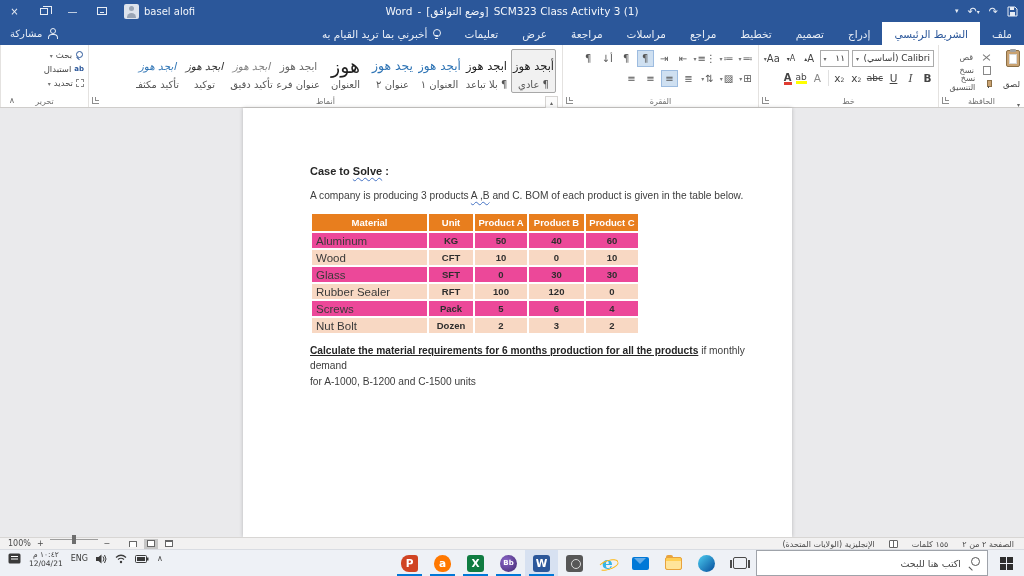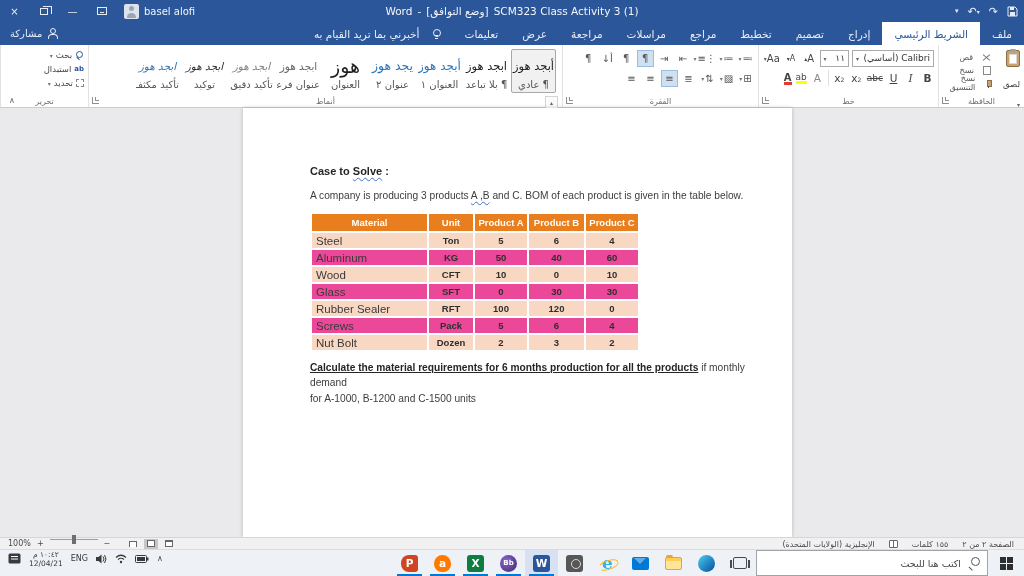--- a/index.html
+++ b/index.html
@@ -18,21 +18,21 @@
 .tb-avatar{width:15px;height:15px;background:#DDE3EC;border-radius:2px;margin:0 5px 0 8px;position:relative}
 .tb-avatar::before{content:'';position:absolute;top:2px;left:5px;width:5px;height:5px;border-radius:50%;background:#9AA5B5}
 .tb-avatar::after{content:'';position:absolute;bottom:1px;left:3px;width:9px;height:5px;border-radius:5px 5px 0 0;background:#9AA5B5}
 .tb-user{font-size:10px;color:#F2F5FA}
 .tb-title{position:absolute;left:0;right:0;top:0;height:22px;display:flex;align-items:center;justify-content:center;gap:5px;font-size:10.5px;pointer-events:none;color:#F2F5FA}
 .tb-quick{position:absolute;right:6px;top:0;height:22px;display:flex;align-items:center;gap:9px;color:#E8EDF5;font-size:11px}
 .qbtn{display:flex;align-items:center;justify-content:center}
 
 
 .tabrow{height:23px;background:#2B579A;display:flex;align-items:stretch;direction:rtl;color:#E9EEF6;position:relative}
-.rtab{padding:4px 12px 3px;font-size:10.5px;display:flex;align-items:center;gap:12px;white-space:nowrap}
+.rtab{padding:4px 12px 3px;font-size:10.5px;display:flex;align-items:center;gap:4px;white-space:nowrap}
 .rtab.active{background:#fff;color:#2B579A}
 .share-box{position:absolute;left:10px;top:0;height:23px;display:flex;align-items:center;gap:5px;direction:rtl;font-size:10px;color:#E9EEF6}
 .person-icon{width:11px;height:11px;position:relative;display:inline-block}
 .person-icon::before{content:'';position:absolute;top:0;left:3px;width:4px;height:4px;border:1px solid #E9EEF6;border-radius:50%}
 .person-icon::after{content:'';position:absolute;bottom:0;left:1px;width:8px;height:4px;border:1px solid #E9EEF6;border-bottom:none;border-radius:4px 4px 0 0}
 .bulb-icon{width:9px;height:11px;position:relative;display:inline-block}
 .bulb-icon::before{content:'';position:absolute;top:0;left:1px;width:6px;height:6px;border:1px solid #E9EEF6;border-radius:50%}
 .bulb-icon::after{content:'';position:absolute;bottom:1px;left:3px;width:3px;height:2px;border-top:1px solid #E9EEF6;border-bottom:1px solid #E9EEF6}
 
 
@@ -407,27 +407,20 @@
         <thead>
             <tr id="bom-head">
               <th class="c0">Material</th>
               <th class="c1">Unit</th>
               <th class="c2">Product A</th>
               <th class="c3">Product B</th>
               <th class="c4">Product C</th>
             </tr>
           </thead>
         <tbody id="bom-body">
-            <tr class="odd">
-              <td class="c0">Steel</td>
-              <td class="c1">Ton</td>
-              <td class="c2">5</td>
-              <td class="c3">6</td>
-              <td class="c4">4</td>
-            </tr>
             <tr class="even">
               <td class="c0">Aluminum</td>
               <td class="c1">KG</td>
               <td class="c2">50</td>
               <td class="c3">40</td>
               <td class="c4">60</td>
             </tr>
             <tr class="odd">
               <td class="c0">Wood</td>
               <td class="c1">CFT</td>

